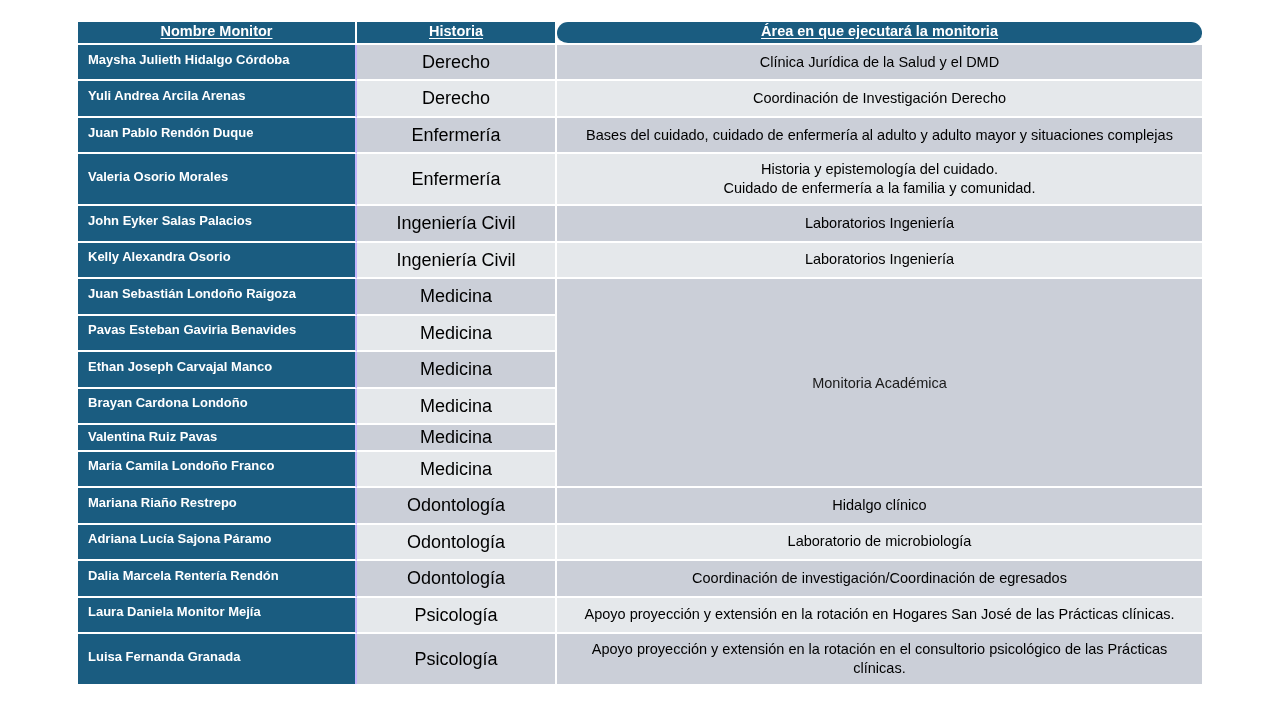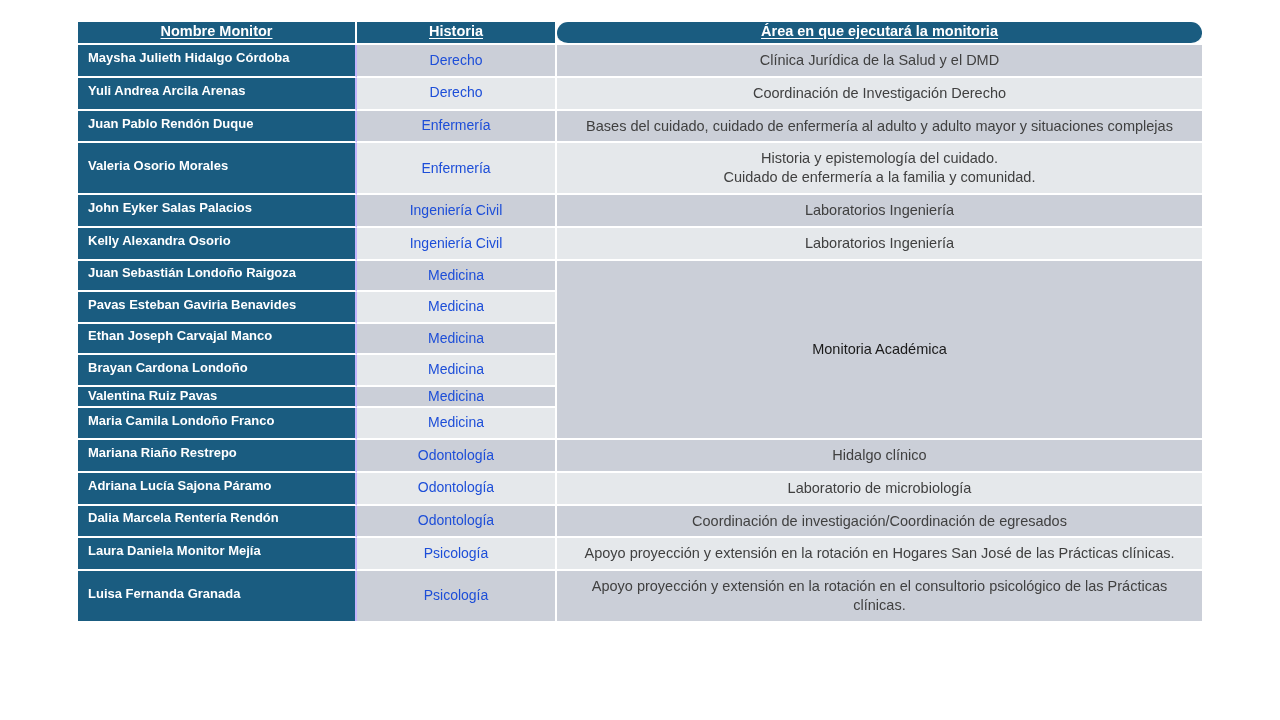--- a/index.html
+++ b/index.html
@@ -54,31 +54,31 @@
     font-weight: bold;
     font-size: 13px;
     text-align: left;
     padding: 2px 4px 6px 10px;
     border-bottom: 2px solid #ffffff;
     border-right: 2px solid #c4b5fd;
     line-height: 1.15;
     vertical-align: middle;
   }
   td.prog-cell {
-    color: #1d4ed8;
-    font-size: 14px;
+    color: #000000;
+    font-size: 18px;
     text-align: center;
     padding: 6px 4px;
     border-bottom: 2px solid #ffffff;
     border-right: 2px solid #ffffff;
     line-height: 1.25;
     vertical-align: middle;
   }
   td.area-cell {
-    color: #404040;
+    color: #000000;
     font-size: 14.5px;
     text-align: center;
     padding: 6px 10px;
     border-bottom: 2px solid #ffffff;
     line-height: 1.3;
     vertical-align: middle;
   }
   tr.band-a td.prog-cell, tr.band-a td.area-cell { background: #CBCFD8; }
   tr.band-b td.prog-cell, tr.band-b td.area-cell { background: #E5E8EB; }
 

